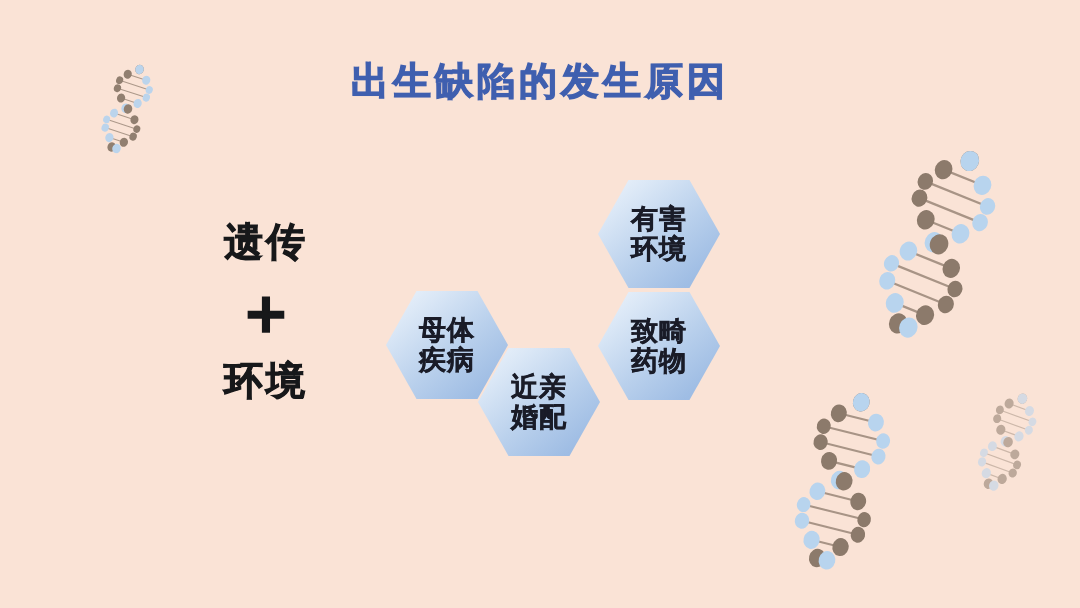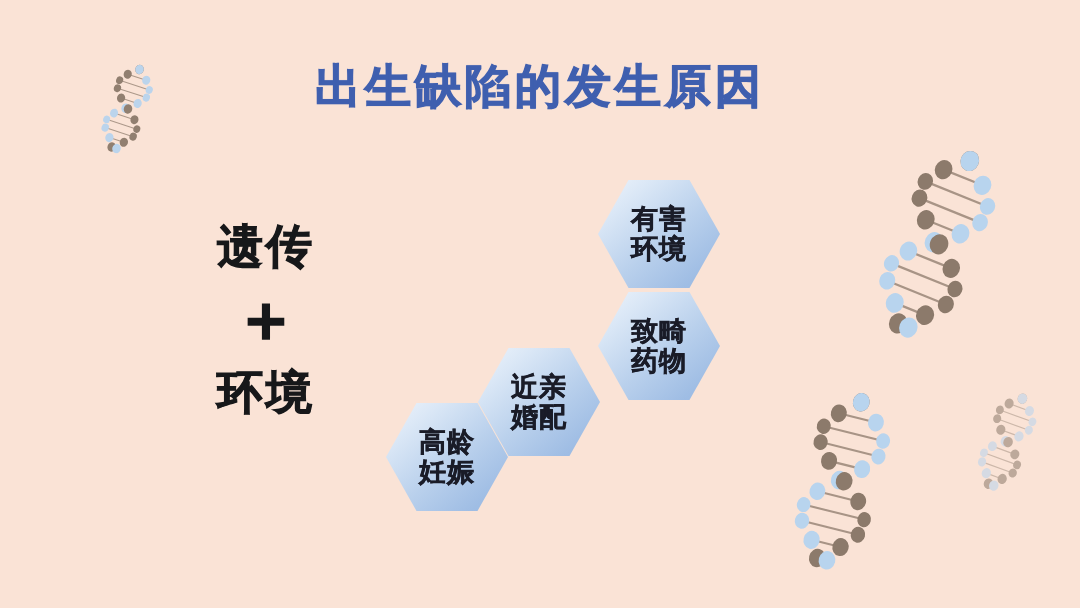--- a/index.html
+++ b/index.html
@@ -23,21 +23,21 @@
   }
 
   
   #title {
     position: absolute;
     left: 0;
     top: 56px;
     width: 1080px;
     text-align: center;
     font-family: "DejaVu Sans", "Liberation Sans", sans-serif;
-    font-size: 46px;
+    font-size: 38px;
     font-weight: 700;
     letter-spacing: 4px;
     color: #3f5faf;
     -webkit-text-stroke: 1.2px #3f5faf;
     text-shadow: 0 0 1px #3f5faf;
     white-space: nowrap;
     user-select: none;
   }
 
   
@@ -45,21 +45,21 @@
     position: absolute;
     left: 186px;
     top: 222px;
     width: 160px;
     text-align: center;
     color: #17181a;
     user-select: none;
   }
   #formula .term {
     font-family: "DejaVu Sans", "Liberation Sans", sans-serif;
-    font-size: 46px;
+    font-size: 39px;
     font-weight: 700;
     letter-spacing: 3px;
     line-height: 1.05;
     -webkit-text-stroke: 1px #17181a;
   }
   #formula .plus {
     font-family: "DejaVu Sans", "Liberation Sans", sans-serif;
     font-size: 56px;
     font-weight: 700;
     line-height: 1;
@@ -258,31 +258,31 @@
 
   <div id="title" style="color: rgb(63, 95, 175);">出生缺陷的发生原因</div>
 
   <div id="formula" style="color: rgb(23, 24, 26);">
     <div class="term">遗传</div>
     <div class="plus">+</div>
     <div class="term">环境</div>
   </div>
 
   <div id="hexcluster">
+      <div class="hex" style="left: 386px; top: 291px;">
+        <div class="hexlabel" style="color: rgb(26, 28, 40); -webkit-text-stroke: 0.5px rgb(26, 28, 40);">母体
+疾病</div>
+      </div>
       <div class="hex" style="left: 598px; top: 180px;">
         <div class="hexlabel" style="color: rgb(26, 28, 40); -webkit-text-stroke: 0.5px rgb(26, 28, 40);">有害
 环境</div>
       </div>
       <div class="hex" style="left: 598px; top: 292px;">
         <div class="hexlabel" style="color: rgb(26, 28, 40); -webkit-text-stroke: 0.5px rgb(26, 28, 40);">致畸
 药物</div>
       </div>
       <div class="hex" style="left: 478px; top: 348px;">
         <div class="hexlabel" style="color: rgb(26, 28, 40); -webkit-text-stroke: 0.5px rgb(26, 28, 40);">近亲
 婚配</div>
       </div>
-      <div class="hex" style="left: 386px; top: 403px;">
-        <div class="hexlabel" style="color: rgb(26, 28, 40); -webkit-text-stroke: 0.5px rgb(26, 28, 40);">高龄
-妊娠</div>
-      </div>
     </div>
 
 </div>
 
 </body></html>

